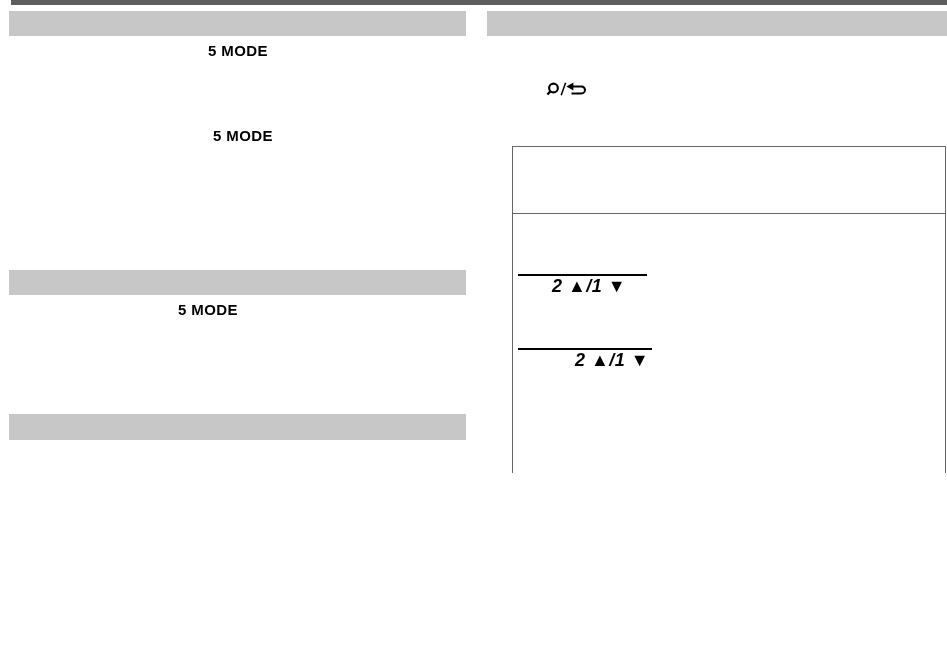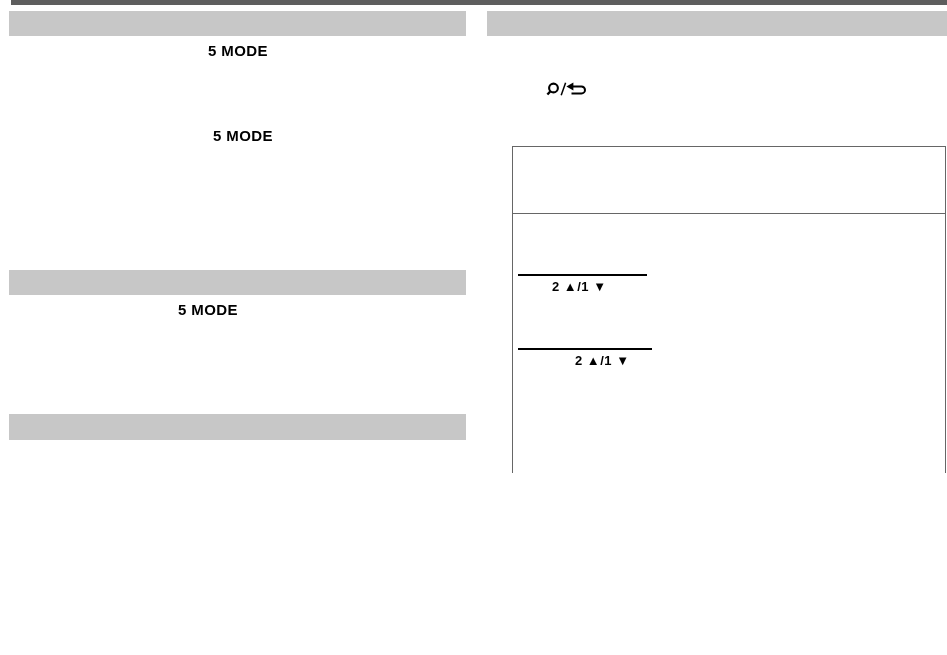--- a/index.html
+++ b/index.html
@@ -21,21 +21,21 @@
   .mode-2{left:213px;top:129px;}
   .mode-3{left:178px;top:303px;}
 
   .info-box{left:512px;top:146px;width:434px;height:330px;border:1.5px solid #666;box-sizing:border-box;background:#fff;}
   .info-box .divider{position:absolute;left:0;top:66px;width:100%;height:0;border-top:1.5px solid #666;}
 
   .overline{height:2px;background:#000;}
   .ol-1{left:518px;top:274px;width:129px;}
   .ol-2{left:518px;top:348px;width:134px;}
 
-  .combo{font-weight:bold;font-size:13px;line-height:13px;letter-spacing:.5px;white-space:nowrap;}
+  .combo{font-weight:bold;font-size:18px;line-height:13px;letter-spacing:.5px;white-space:nowrap;font-style:italic;}
   .combo-1{left:552px;top:280px;}
   .combo-2{left:575px;top:354px;}
 
   .zb-icon{width:44px;height:14px;display:block;}
   .zb-1{left:546px;top:82px;}
   .zb-2{left:775px;top:489px;}
   .zb-3{left:657px;top:507px;}
 
   .footer-arrow{left:7px;top:574px;width:17px;height:10px;}
   .page-box{left:3px;top:634px;width:26px;height:15px;border:2px solid #7d7d7d;border-radius:6px;box-sizing:border-box;background:#fff;font-size:9px;text-align:center;line-height:11px;}

